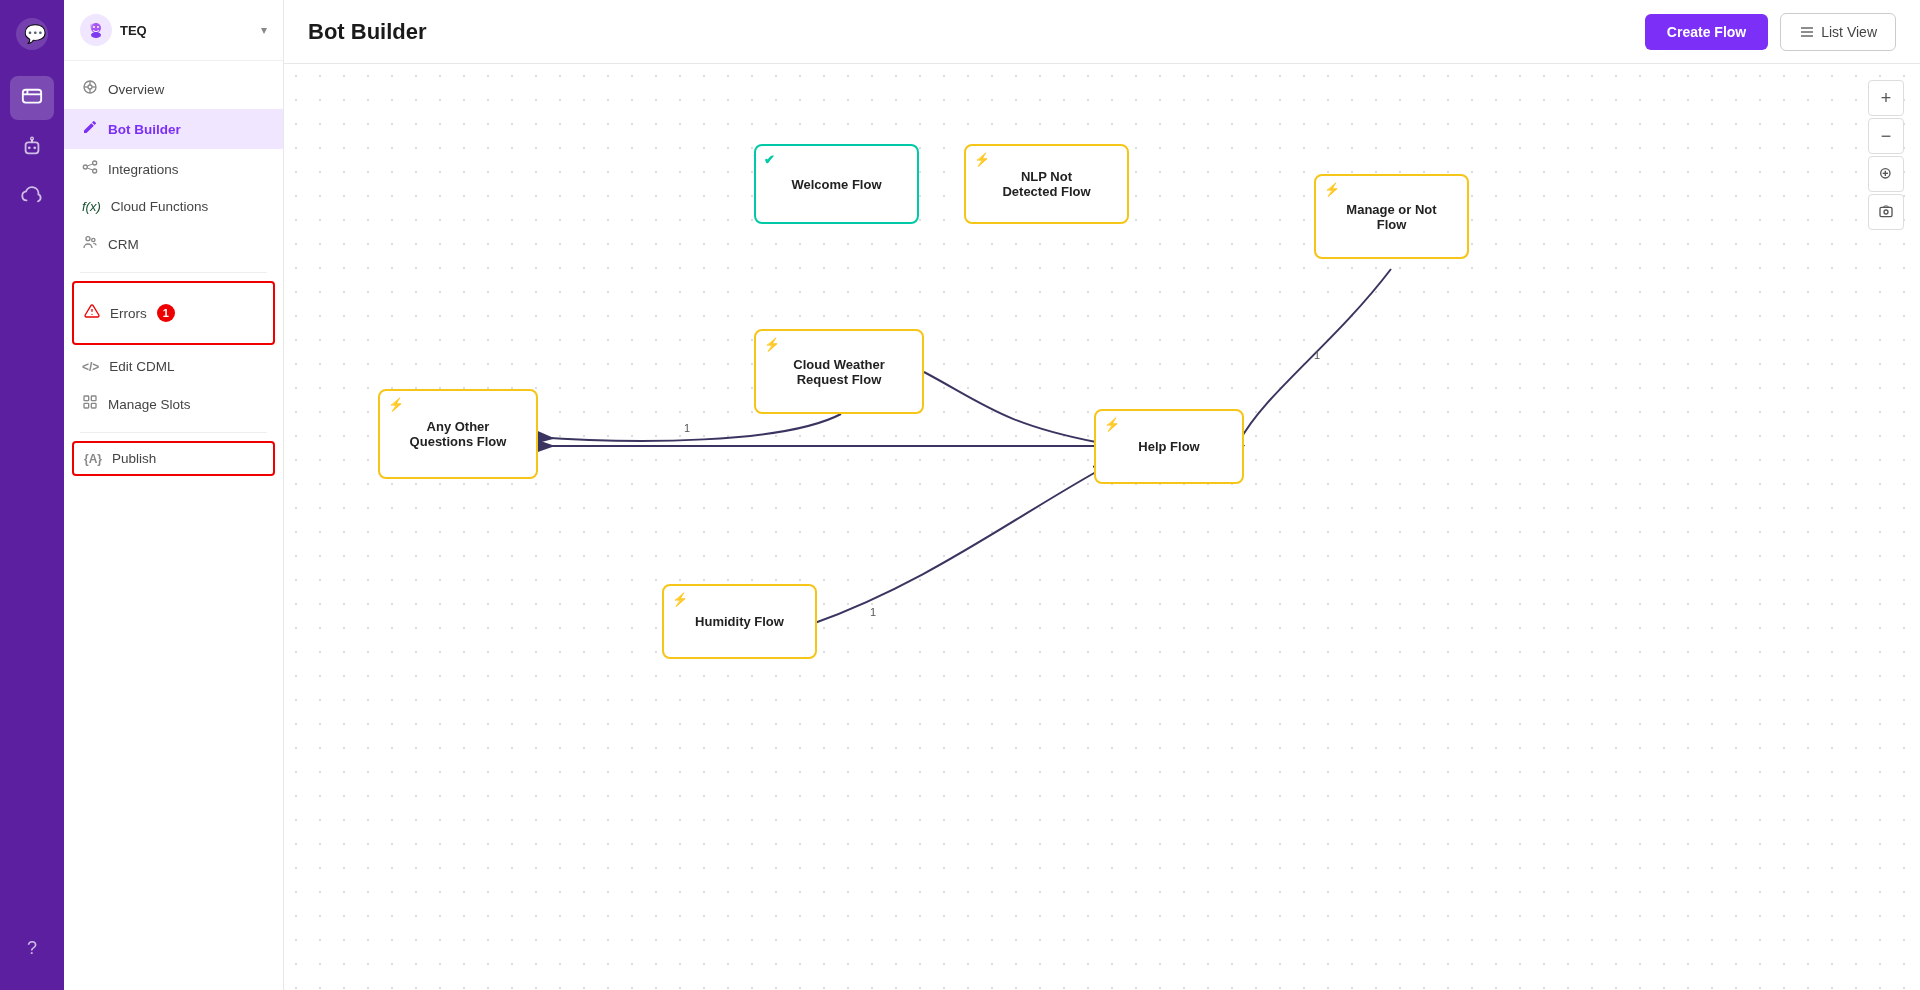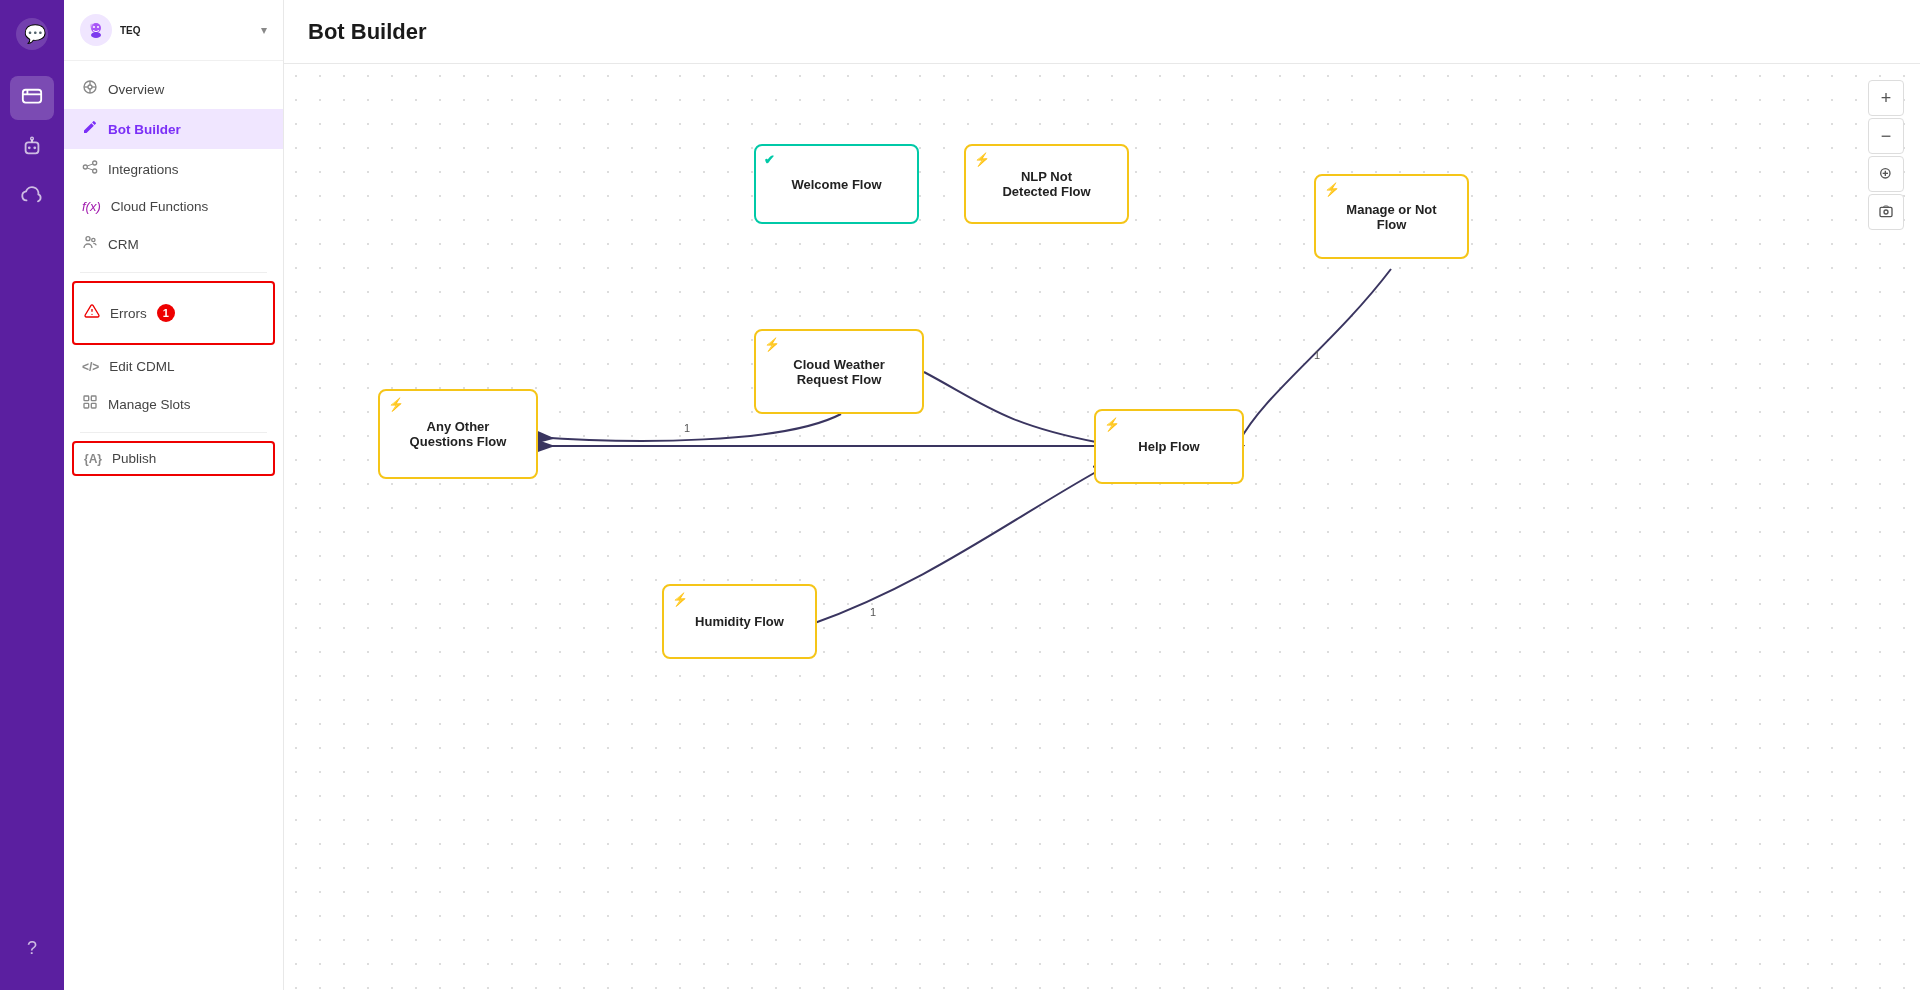--- a/index.html
+++ b/index.html
@@ -66,21 +66,21 @@
       height: 32px;
       background: #f0e6ff;
       border-radius: 50%;
       display: flex;
       align-items: center;
       justify-content: center;
       font-size: 16px;
     }
     .sidebar-header .bot-name {
       font-weight: 600;
-      font-size: 10px;
+      font-size: 13px;
       color: #222;
       flex: 1;
     }
     .sidebar-header .dropdown-icon {
       color: #888;
       font-size: 12px;
     }
     .sidebar-nav {
       flex: 1;
       padding: 8px 0;
@@ -356,21 +356,21 @@
           <circle cx="5" cy="12" r="3" stroke="#888" stroke-width="2"></circle>
           <circle cx="19" cy="6" r="3" stroke="#888" stroke-width="2"></circle>
           <circle cx="19" cy="18" r="3" stroke="#888" stroke-width="2"></circle>
           <line x1="8" y1="10.5" x2="16" y2="7.5" stroke="#888" stroke-width="1.5"></line>
           <line x1="8" y1="13.5" x2="16" y2="16.5" stroke="#888" stroke-width="1.5"></line>
         </svg>
       </span>
       <span>Integrations</span>
     </div>
     <div class="nav-item">
-      <span class="nav-icon-s" style="font-size:13px; color:#a21caf; font-style:italic;">f(x)</span>
+      <span class="nav-icon-s" style="font-size:13px; color:#14532d; font-style:italic;">f(x)</span>
       <span>Cloud Functions</span>
     </div>
     <div class="nav-item">
       <span class="nav-icon-s">
         <svg width="16" height="16" viewBox="0 0 24 24" fill="none">
           <circle cx="9" cy="7" r="3" stroke="#888" stroke-width="2"></circle>
           <circle cx="17" cy="9" r="2.5" stroke="#888" stroke-width="2"></circle>
           <path d="M3 21c0-3.3 2.7-6 6-6s6 2.7 6 6" stroke="#888" stroke-width="2" fill="none"></path>
           <path d="M17 14c1.7 0 4 1 4 3" stroke="#888" stroke-width="2" fill="none"></path>
         </svg>
@@ -408,20 +408,31 @@
     <div class="nav-item publish-box">
       <span class="nav-icon-s" style="font-size:12px; color:#888; font-weight:700;">{A}</span>
       <span>Publish</span>
     </div>
   </nav>
 </div>
 
 <div class="main">
   <div class="top-bar">
     <h1 class="page-title">Bot Builder</h1>
+    <div class="top-bar-actions">
+      <button class="btn-create-flow">Create Flow</button>
+      <button class="btn-list-view">
+        <svg width="16" height="16" viewBox="0 0 24 24" fill="none">
+          <line x1="3" y1="6" x2="21" y2="6" stroke="#555" stroke-width="2"></line>
+          <line x1="3" y1="12" x2="21" y2="12" stroke="#555" stroke-width="2"></line>
+          <line x1="3" y1="18" x2="21" y2="18" stroke="#555" stroke-width="2"></line>
+        </svg>
+        <span>List View</span>
+      </button>
+    </div>
   </div>
 
   <div class="canvas-area">
 
     <svg class="arrows-svg">
 
       <path d="M 557 350 C 500 380 350 380 251 373" stroke="#3a3560" stroke-width="2" fill="none" marker-end="url(#arrowhead-left)"></path>
 
       <path d="M 640 308 C 700 340 720 360 812 378" stroke="#3a3560" stroke-width="2" fill="none" marker-end="url(#arrowhead-right)"></path>
 

